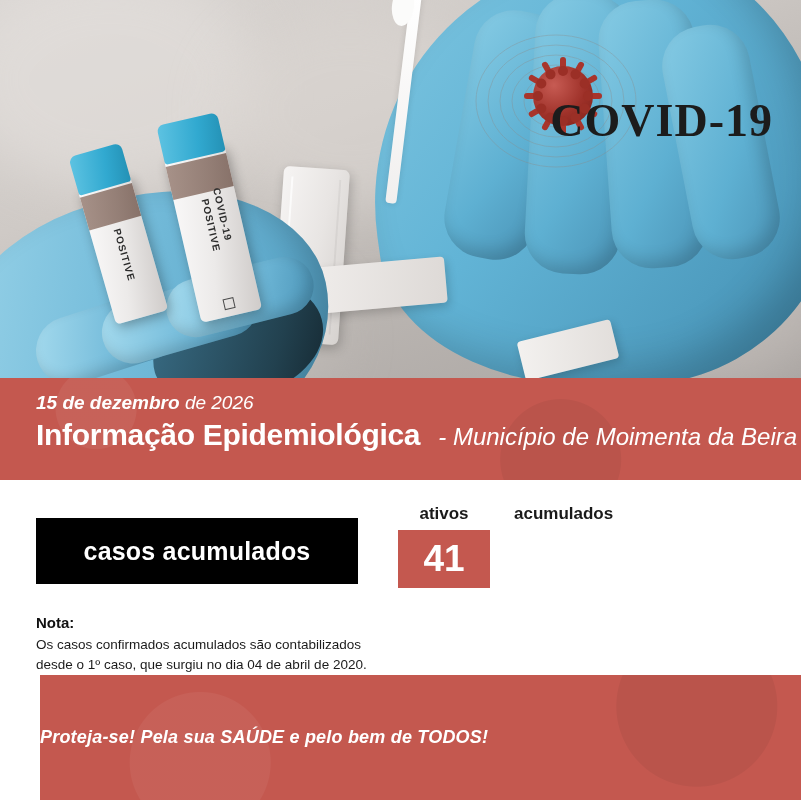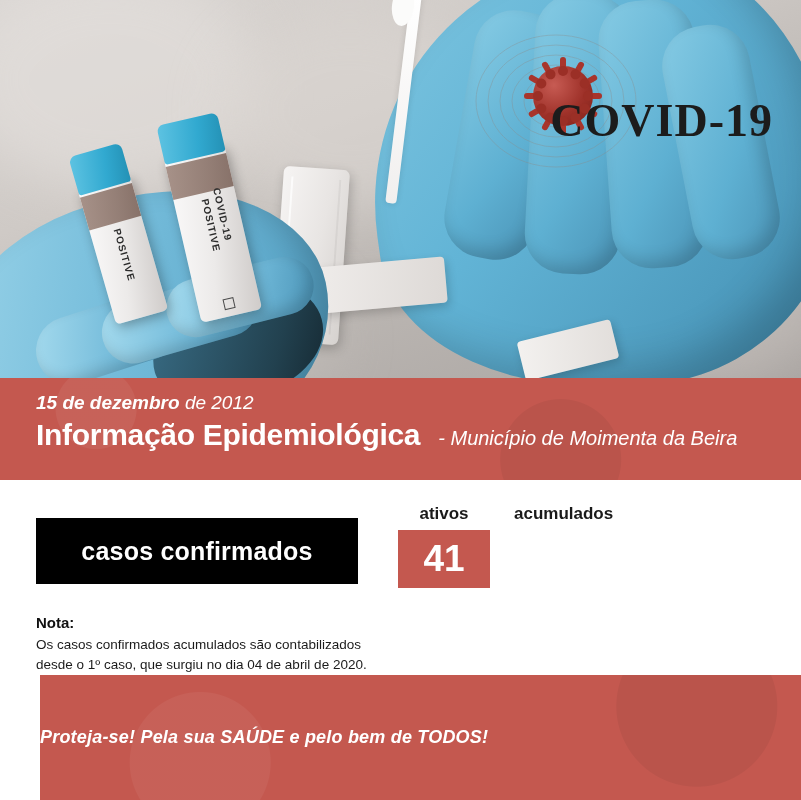--- a/index.html
+++ b/index.html
@@ -294,21 +294,21 @@
     display: flex;
     align-items: baseline;
     gap: 18px;
   }
   .title-main {
     font-size: 30px;
     font-weight: 700;
     letter-spacing: -.3px;
   }
   .title-sub {
-    font-size: 20px;
+    font-size: 24px;
     font-style: italic;
     font-weight: 400;
   }
 
   
   .stats {
     position: relative;
     width: 801px;
     height: 195px;
     background: #ffffff;
@@ -472,31 +472,31 @@
       <div class="spike" style="transform: rotate(300deg) translateY(-36px);"></div>
       <div class="spike" style="transform: rotate(330deg) translateY(-36px);"></div>
     </div>
 
     <div class="covid-word">COVID-19</div>
   </div>
 
   <div class="banner">
     <div class="date-line">
       <span class="d-strong">15 de dezembro</span>
-      <span class="d-light">de 2012</span>
+      <span class="d-light">de 2026</span>
     </div>
     <div class="title-line">
       <span class="title-main">Informação Epidemiológica</span>
       <span class="title-sub">- Município de Moimenta da Beira</span>
     </div>
   </div>
 
   <div class="stats">
     <div class="stats-row">
-      <div class="confirm-box">casos confirmados</div>
+      <div class="confirm-box">casos acumulados</div>
 
       <div class="metrics">
         <div class="metric">
           <div class="metric-label">ativos</div>
           <div class="metric-value">41</div>
         </div>
         <div class="metric">
           <div class="metric-label">acumulados</div>
         </div>
       </div>

